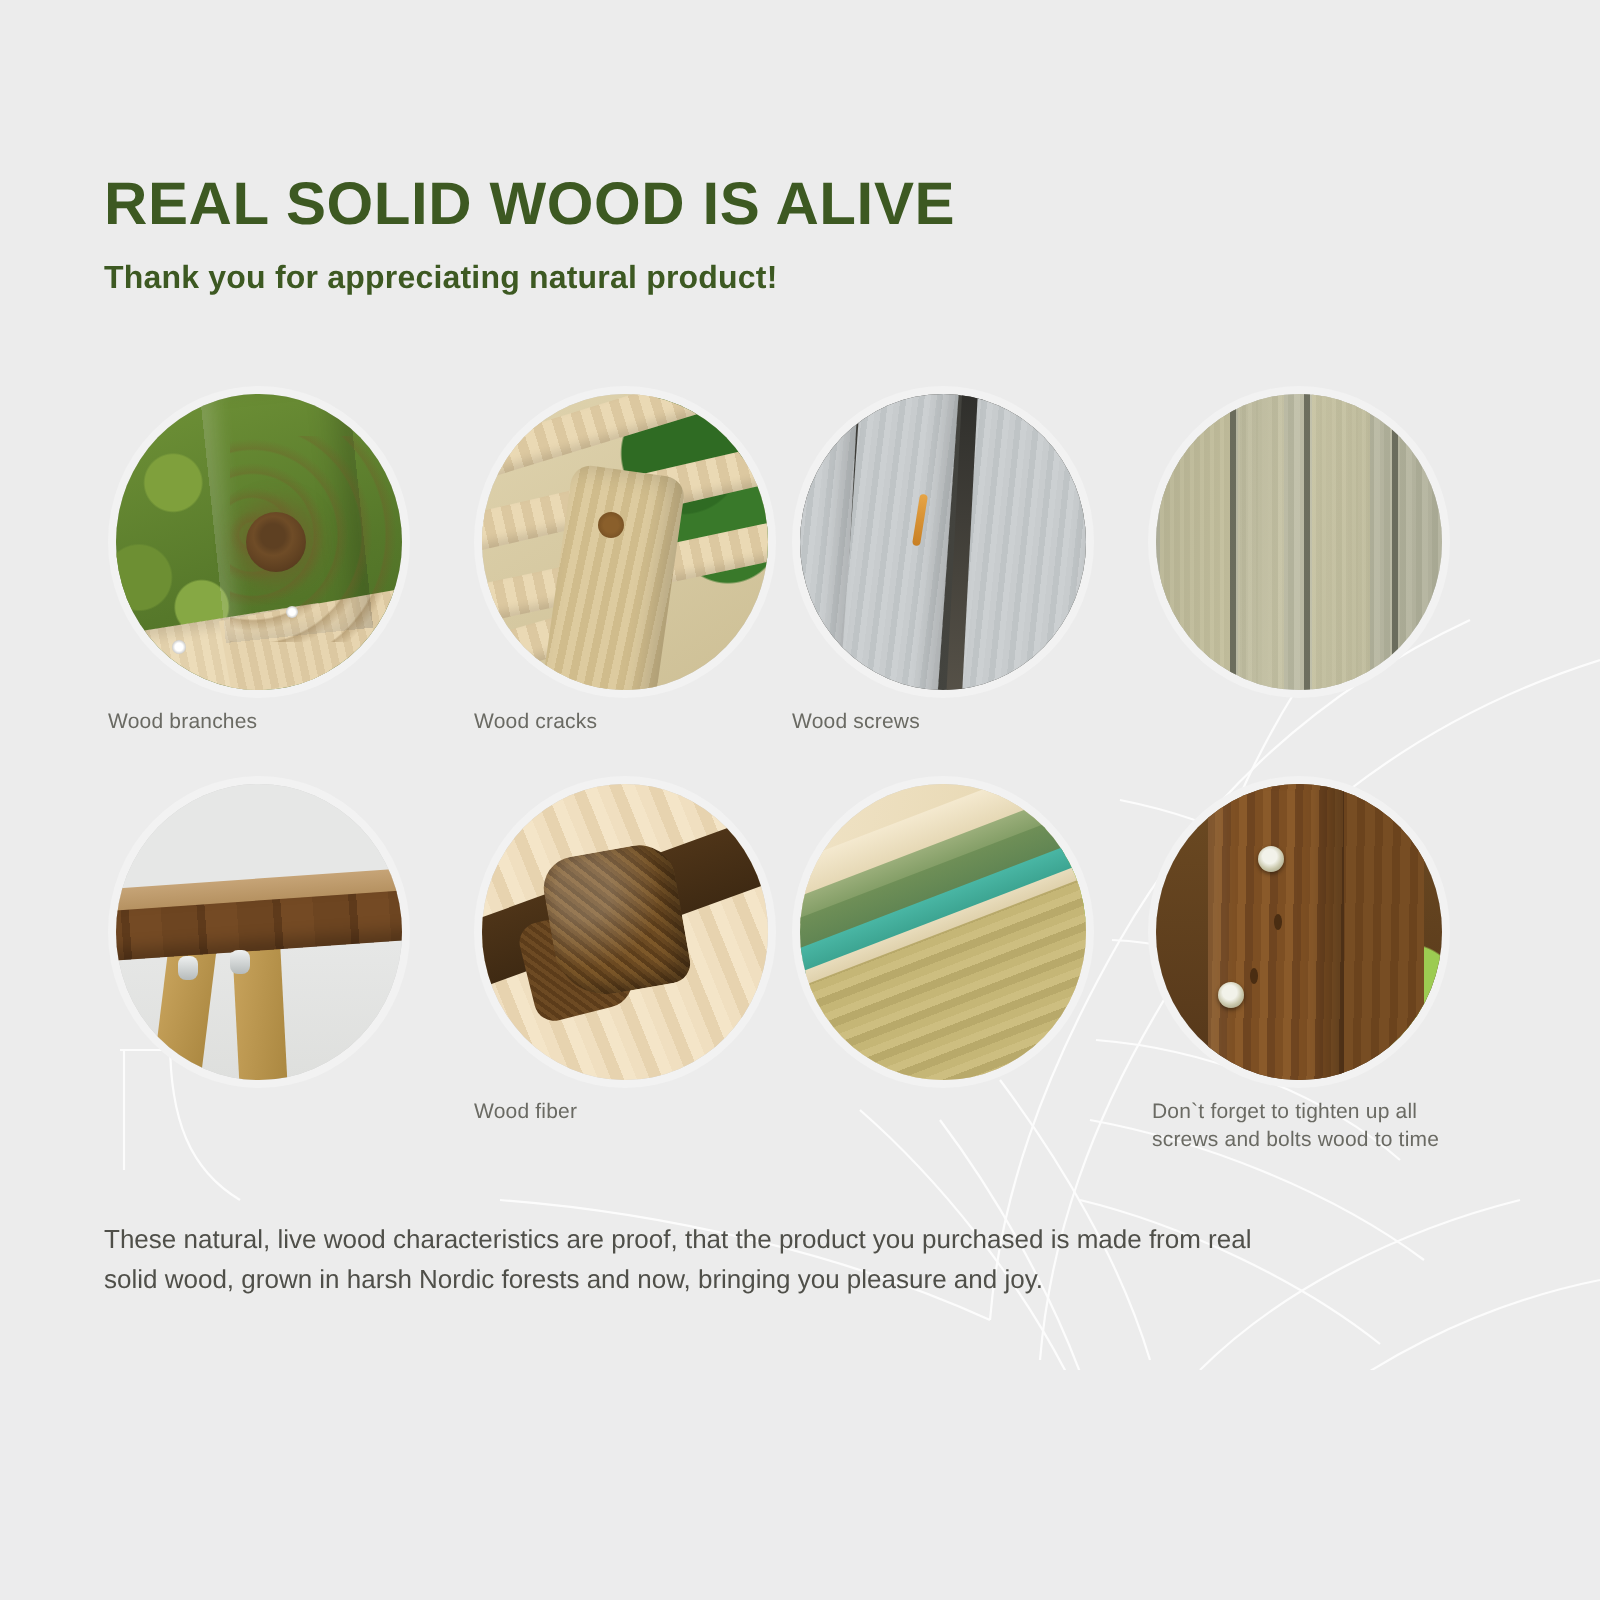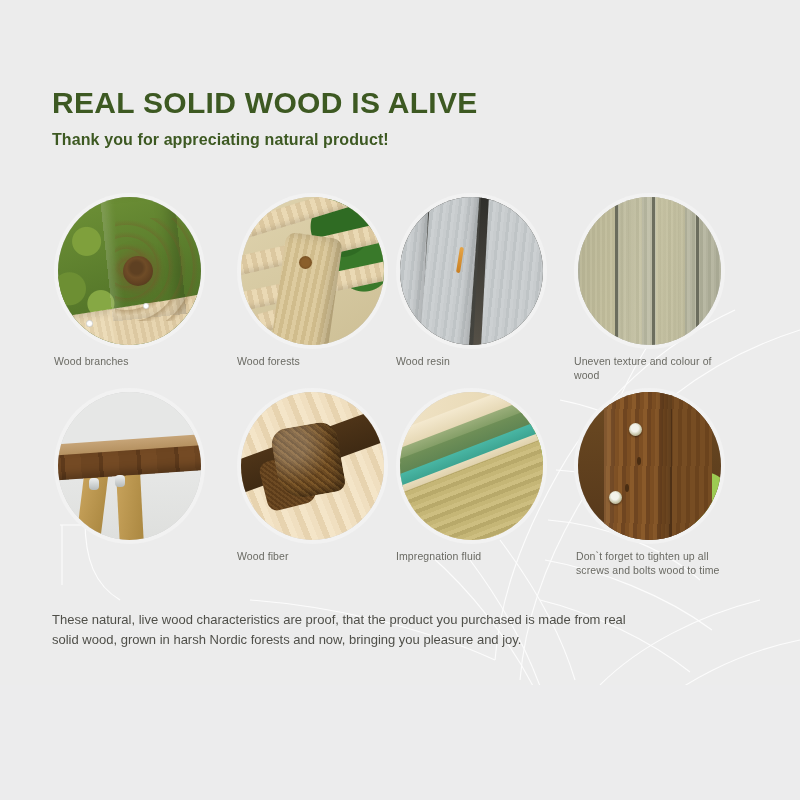--- a/index.html
+++ b/index.html
@@ -259,51 +259,50 @@
         <div class="art">
           <div class="a2-bg"></div>
           <div class="a2-slat a2-s1"></div>
           <div class="a2-slat a2-s2"></div>
           <div class="a2-slat a2-s3"></div>
           <div class="a2-slat a2-s4"></div>
           <div class="a2-post"></div>
           <div class="a2-knot"></div>
         </div>
       </div>
-      <div class="caption">Wood forests</div>
+      <div class="caption">Wood cracks</div>
     </div>
 
     <div class="cell" style="left:396px;top:197px;">
       <div class="bubble">
         <div class="art">
           <div class="a3-bg"></div>
           <div class="a3-gap"></div>
           <div class="a3-slat a3-l1"></div>
           <div class="a3-slat a3-l2"></div>
           <div class="a3-slat a3-l3"></div>
           <div class="a3-resin"></div>
         </div>
       </div>
-      <div class="caption">Wood resin</div>
+      <div class="caption">Wood screws</div>
     </div>
 
     <div class="cell" style="left:574px;top:197px;">
       <div class="bubble">
         <div class="art">
           <div class="a4-bg"></div>
           <div class="a4-light" style="left:2%;width:24%;"></div>
           <div class="a4-dark" style="left:26%;"></div>
           <div class="a4-light" style="left:29%;width:16%;opacity:.55;"></div>
           <div class="a4-dark" style="left:52%;"></div>
           <div class="a4-light" style="left:55%;width:20%;opacity:.8;"></div>
           <div class="a4-dark" style="left:83%;"></div>
           <div class="a4-tint"></div>
         </div>
       </div>
-      <div class="caption">Uneven texture and colour of wood</div>
     </div>
 
     <div class="cell" style="left:54px;top:392px;">
       <div class="bubble">
         <div class="art">
           <div class="a5-bg"></div>
           <div class="a5-leg a5-leg1"></div>
           <div class="a5-leg a5-leg2"></div>
           <div class="a5-top"></div>
           <div class="a5-edge"></div>
@@ -331,21 +330,20 @@
           <div class="a7-bg"></div>
           <div class="a7-green"></div>
           <div class="a7-band a7-b1"></div>
           <div class="a7-band a7-b2"></div>
           <div class="a7-band a7-b3"></div>
           <div class="a7-band a7-b4"></div>
           <div class="a7-band a7-b5"></div>
           <div class="a7-band a7-b6"></div>
         </div>
       </div>
-      <div class="caption">Impregnation fluid</div>
     </div>
 
     <div class="cell wide" style="left:574px;top:392px;width:160px;">
       <div class="bubble" style="margin:0 0 0 4px;">
         <div class="art">
           <div class="a8-bg"></div>
           <div class="a8-side"></div>
           <div class="a8-post"></div>
           <div class="a8-screw" style="left:36%;top:21%;"></div>
           <div class="a8-screw" style="left:22%;top:67%;"></div>

